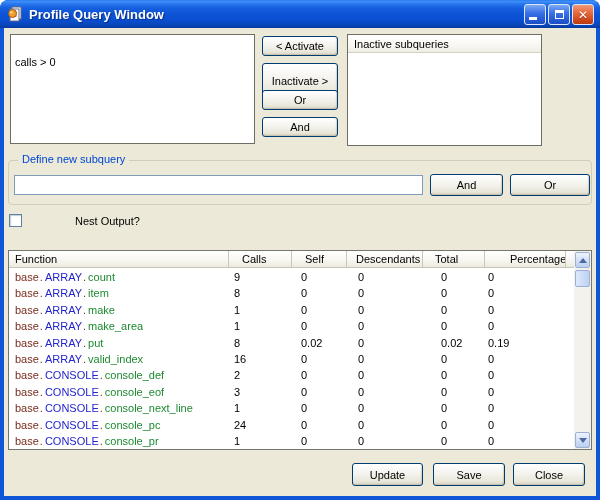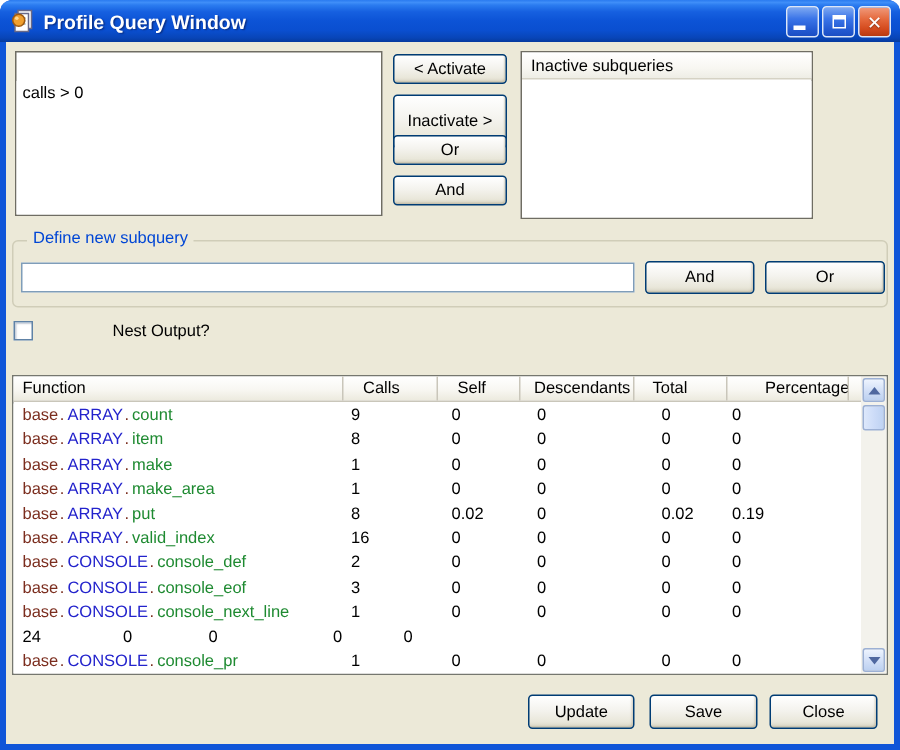--- a/index.html
+++ b/index.html
@@ -229,20 +229,21 @@
         </div>
         <div class="trow">
           <div class="cell c-fn"><span style="color: rgb(123, 45, 30);">base</span><span class="dot" style="color: rgb(123, 45, 30);">.</span><span style="color: rgb(35, 35, 204);">CONSOLE</span><span class="dot" style="color: rgb(123, 45, 30);">.</span><span style="color: rgb(30, 138, 49);">console_next_line</span></div>
           <div class="cell d-calls">1</div>
           <div class="cell d-self">0</div>
           <div class="cell d-desc">0</div>
           <div class="cell d-total">0</div>
           <div class="cell d-pct">0</div>
         </div>
         <div class="trow">
+          <div class="cell c-fn"><span style="color: rgb(123, 45, 30);">base</span><span class="dot" style="color: rgb(123, 45, 30);">.</span><span style="color: rgb(35, 35, 204);">CONSOLE</span><span class="dot" style="color: rgb(123, 45, 30);">.</span><span style="color: rgb(30, 138, 49);">console_pc</span></div>
           <div class="cell d-calls">24</div>
           <div class="cell d-self">0</div>
           <div class="cell d-desc">0</div>
           <div class="cell d-total">0</div>
           <div class="cell d-pct">0</div>
         </div>
         <div class="trow">
           <div class="cell c-fn"><span style="color: rgb(123, 45, 30);">base</span><span class="dot" style="color: rgb(123, 45, 30);">.</span><span style="color: rgb(35, 35, 204);">CONSOLE</span><span class="dot" style="color: rgb(123, 45, 30);">.</span><span style="color: rgb(30, 138, 49);">console_pr</span></div>
           <div class="cell d-calls">1</div>
           <div class="cell d-self">0</div>

